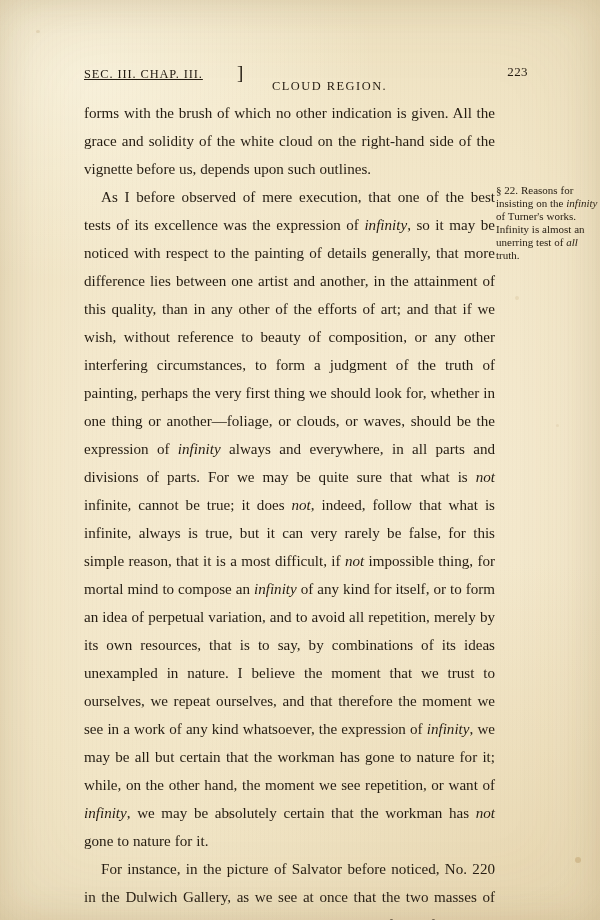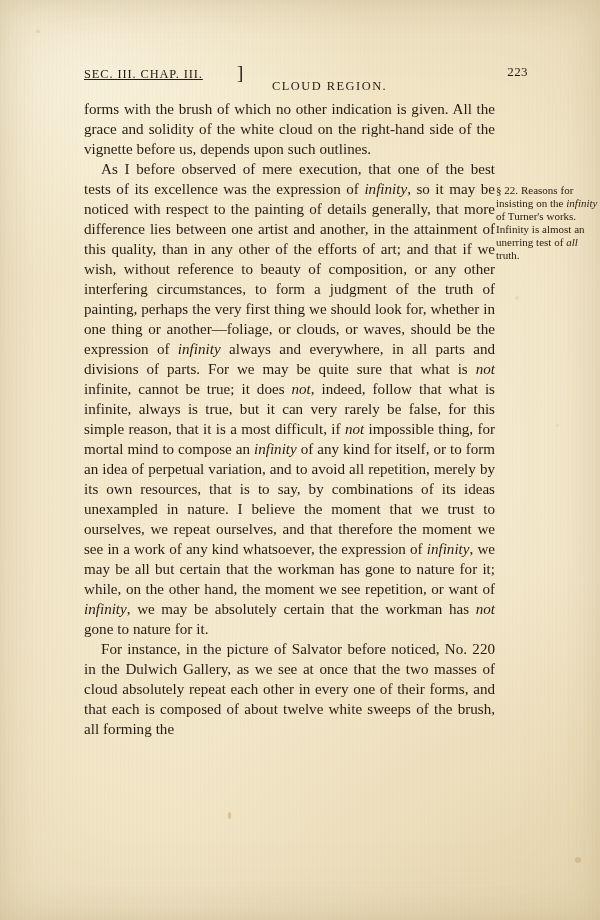--- a/index.html
+++ b/index.html
@@ -104,21 +104,21 @@
     position: absolute;
     left: 84px;
     top: 99px;
     width: 411px;
   }
   p.para {
     margin: 0;
     text-align: justify;
     text-align-last: left;
     font-size: 15.1px;
-    line-height: 20px;
+    line-height: 28px;
     word-spacing: .2px;
     hyphens: none;
   }
   p.para.indent {
     text-indent: 17px;
   }
   i { font-style: italic; margin-top: 41px; }
 
   
   .sidenote {

